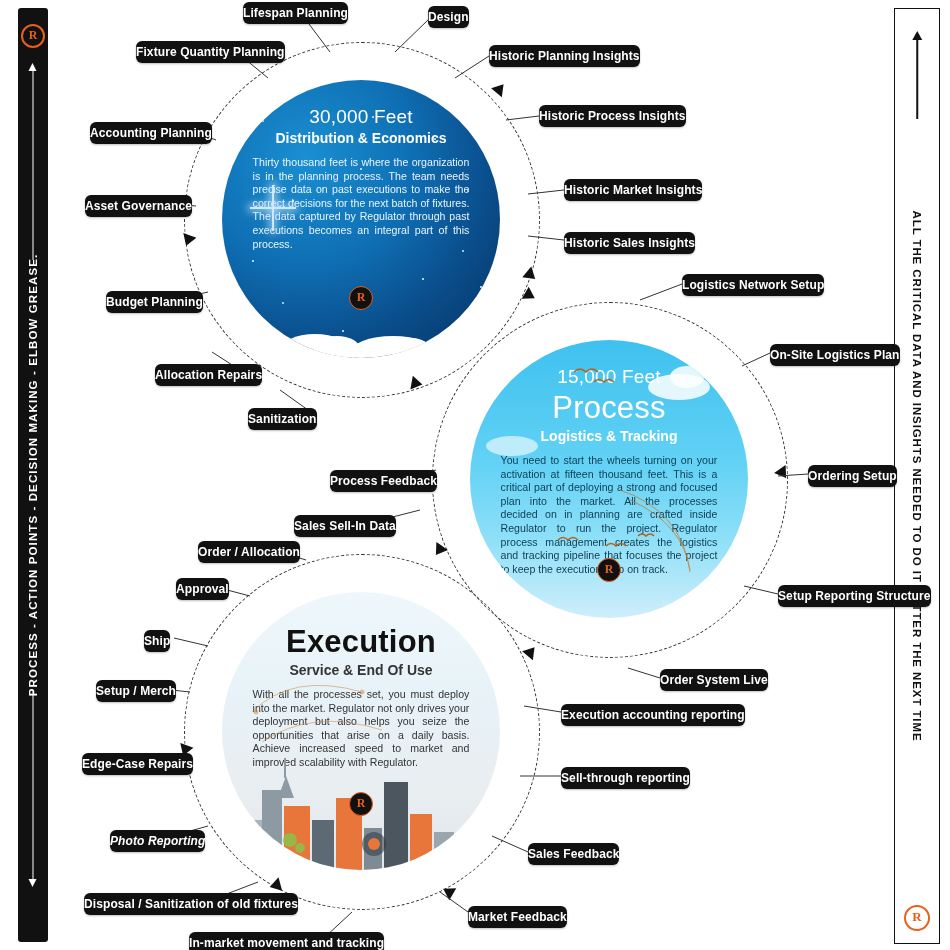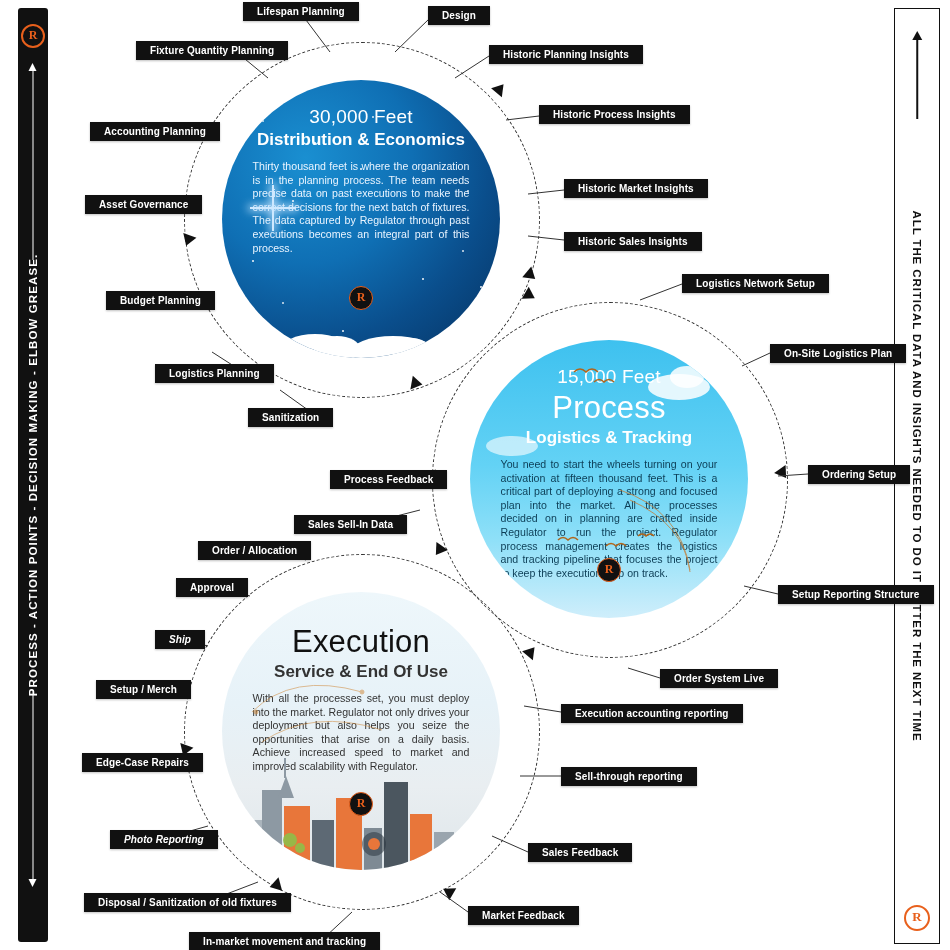--- a/index.html
+++ b/index.html
@@ -78,21 +78,21 @@
   
   .ring{
     position:absolute;border-radius:50%;
     border:1.6px dashed #333;
   }
   .disc{
     position:absolute;border-radius:50%;overflow:hidden;color:#fff;text-align:center;
   }
   .disc .alt{font-size:19px;font-weight:normal;letter-spacing:.2px;}
   .disc .ttl{font-size:31px;font-weight:normal;margin-top:2px;letter-spacing:.2px;}
-  .disc .sub{font-size:17px;font-weight:bold;margin-top:2px;}
+  .disc .sub{font-size:14px;font-weight:bold;margin-top:2px;}
   .disc .body{
     font-size:10.6px;line-height:13.6px;text-align:justify;margin:10px auto 0;
     width:78%;
   }
   .disc .badge{
     position:absolute;left:50%;transform:translateX(-50%);
     width:22px;height:22px;border-radius:50%;
     background:#111;border:1.5px solid #e8601c;color:#e8601c;
     font-size:12px;line-height:20px;font-weight:bold;
     font-family:"Liberation Serif", serif;
@@ -132,30 +132,30 @@
   #disc-process .body{color:#0c3d55;}
   #disc-process .badge{bottom:36px;}
 
   
   #disc-exec{
     left:222px;top:592px;width:278px;height:278px;
     background:linear-gradient(#eef7fb 0%, #e7f2f8 40%, #e9eef1 70%, #dfe6ea 100%);
   }
   #disc-exec .inner{padding-top:30px;}
   #disc-exec .alt{color:#333;}
-  #disc-exec .ttl{color:#111;}
+  #disc-exec .ttl{color:#111;font-weight:bold;}
   #disc-exec .sub{color:#333;}
   #disc-exec .body{color:#333;}
   #disc-exec .badge{bottom:54px;}
 
   
   .lab{
     position:absolute;background:#111;color:#fff;
-    font-size:10px;font-weight:bold;letter-spacing:.1px;
-    padding:4px 14px;border-radius:0;white-space:nowrap;
+    font-size:12px;font-weight:bold;letter-spacing:.1px;
+    padding:4px 0;border-radius:6px;white-space:nowrap;
     box-shadow:0 1px 2px rgba(0,0,0,.25);
   }
   .arrowhead{
     position:absolute;width:0;height:0;
     border-left:7px solid transparent;border-right:7px solid transparent;
     border-bottom:11px solid #111;
   }
 </style>
 </head>
 <body>
@@ -330,29 +330,29 @@
       <div class="lab" style="left: 136px; top: 41px;">Fixture Quantity Planning</div>
       <div class="lab" style="left: 489px; top: 45px;">Historic Planning Insights</div>
       <div class="lab" style="left: 539px; top: 105px;">Historic Process Insights</div>
       <div class="lab" style="left: 90px; top: 122px;">Accounting Planning</div>
       <div class="lab" style="left: 564px; top: 179px;">Historic Market Insights</div>
       <div class="lab" style="left: 85px; top: 195px;">Asset Governance</div>
       <div class="lab" style="left: 564px; top: 232px;">Historic Sales Insights</div>
       <div class="lab" style="left: 682px; top: 274px;">Logistics Network Setup</div>
       <div class="lab" style="left: 106px; top: 291px;">Budget Planning</div>
       <div class="lab" style="left: 770px; top: 344px;">On-Site Logistics Plan</div>
-      <div class="lab" style="left: 155px; top: 364px;">Logistics Planning</div>
+      <div class="lab" style="left: 155px; top: 364px;">Allocation Repairs</div>
       <div class="lab" style="left: 248px; top: 408px;">Sanitization</div>
       <div class="lab" style="left: 808px; top: 465px;">Ordering Setup</div>
       <div class="lab" style="left: 330px; top: 470px;">Process Feedback</div>
       <div class="lab" style="left: 294px; top: 515px;">Sales Sell-In Data</div>
       <div class="lab" style="left: 198px; top: 541px;">Order / Allocation</div>
       <div class="lab" style="left: 778px; top: 585px;">Setup Reporting Structure</div>
       <div class="lab" style="left: 176px; top: 578px;">Approval</div>
-      <div class="lab" style="left: 155px; top: 630px; font-style: italic;">Ship</div>
+      <div class="lab" style="left: 144px; top: 630px;">Ship</div>
       <div class="lab" style="left: 660px; top: 669px;">Order System Live</div>
       <div class="lab" style="left: 96px; top: 680px;">Setup / Merch</div>
       <div class="lab" style="left: 561px; top: 704px;">Execution accounting reporting</div>
       <div class="lab" style="left: 82px; top: 753px; text-align: center;">Edge-Case Repairs</div>
       <div class="lab" style="left: 561px; top: 767px;">Sell-through reporting</div>
       <div class="lab" style="left: 110px; top: 830px; font-style: italic;">Photo Reporting</div>
       <div class="lab" style="left: 528px; top: 843px;">Sales Feedback</div>
       <div class="lab" style="left: 84px; top: 893px;">Disposal / Sanitization of old fixtures</div>
       <div class="lab" style="left: 468px; top: 906px;">Market Feedback</div>
       <div class="lab" style="left: 189px; top: 932px;">In-market movement and tracking</div>

